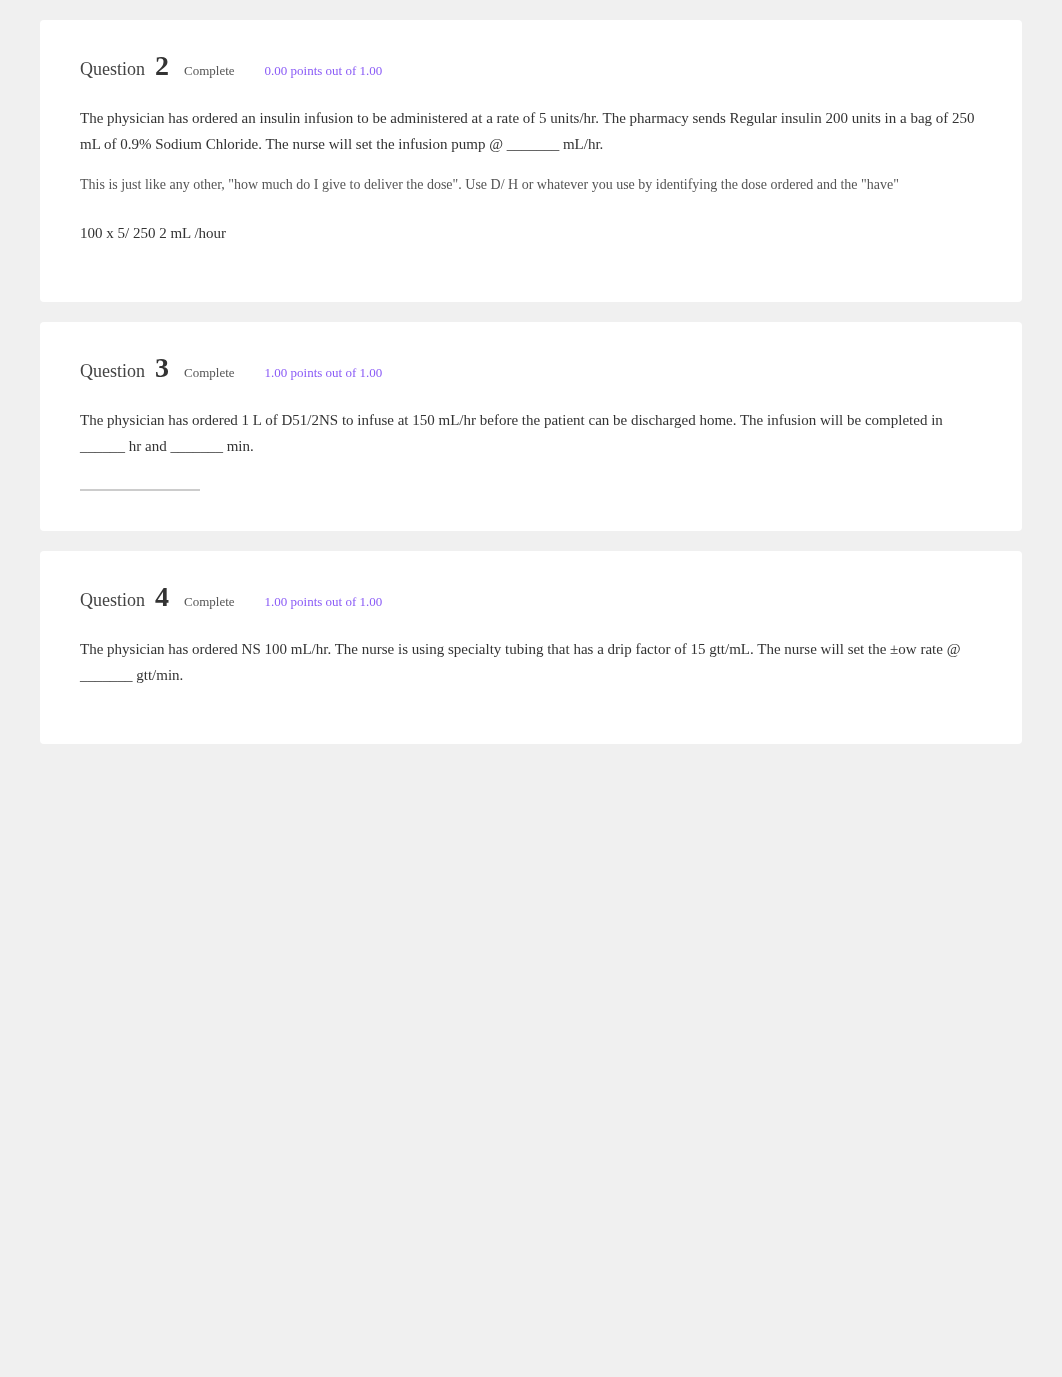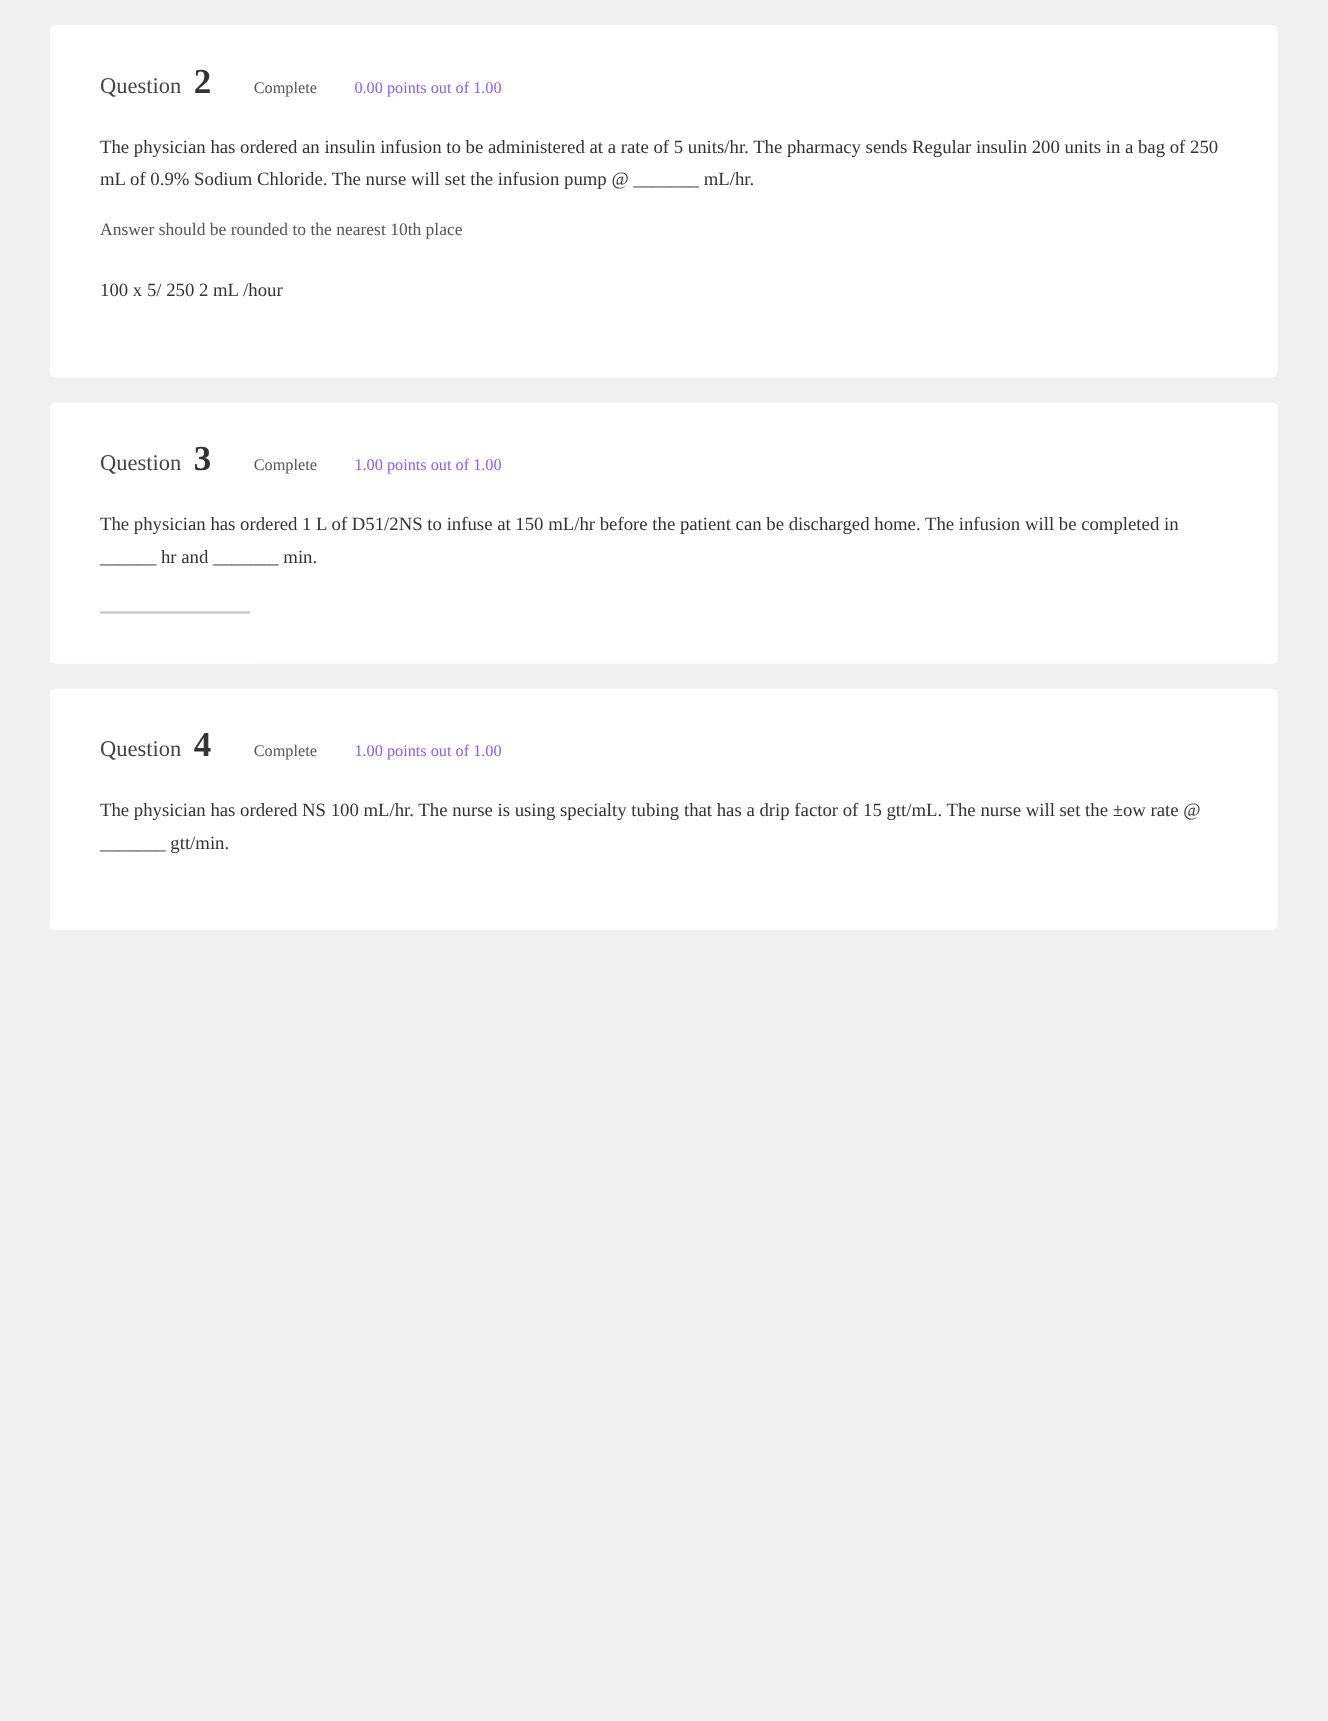--- a/index.html
+++ b/index.html
@@ -47,21 +47,21 @@
     .question-number {
       font-size: 28px;
       font-weight: bold;
       color: #333;
       font-family: Georgia, serif;
     }
 
     .question-status {
       font-size: 13px;
       color: #555;
-      margin-left: 24px;
+      margin-left: 5px;
     }
 
     .question-points {
       font-size: 13px;
       color: #8b5cf6;
       margin-left: 20px;
     }
 
     .question-body {
       font-size: 15px;
@@ -98,21 +98,21 @@
 <div class="page-container">
 <div class="question-card">
       <div class="question-header">
         <span class="question-label">Question</span>
         <span class="question-number">2</span>
         <span class="question-status">Complete</span>
         <span class="question-points">0.00 points out of 1.00</span>
       </div>
       <div class="question-body">
         <p>The physician has ordered an insulin infusion to be administered at a rate of 5 units/hr. The pharmacy sends Regular insulin 200 units in a bag of 250 mL of 0.9% Sodium Chloride. The nurse will set the infusion pump @ _______ mL/hr.</p>
-        <p class="hint-text">Answer should be rounded to the nearest 10th place</p>
+        <p class="hint-text">This is just like any other, "how much do I give to deliver the dose". Use D/ H or whatever you use by identifying the dose ordered and the "have"</p>
         <p class="formula-text">100 x 5/ 250 2 mL /hour</p>
       </div>
     </div>
     <div class="question-card">
       <div class="question-header">
         <span class="question-label">Question</span>
         <span class="question-number">3</span>
         <span class="question-status">Complete</span>
         <span class="question-points">1.00 points out of 1.00</span>
       </div>

